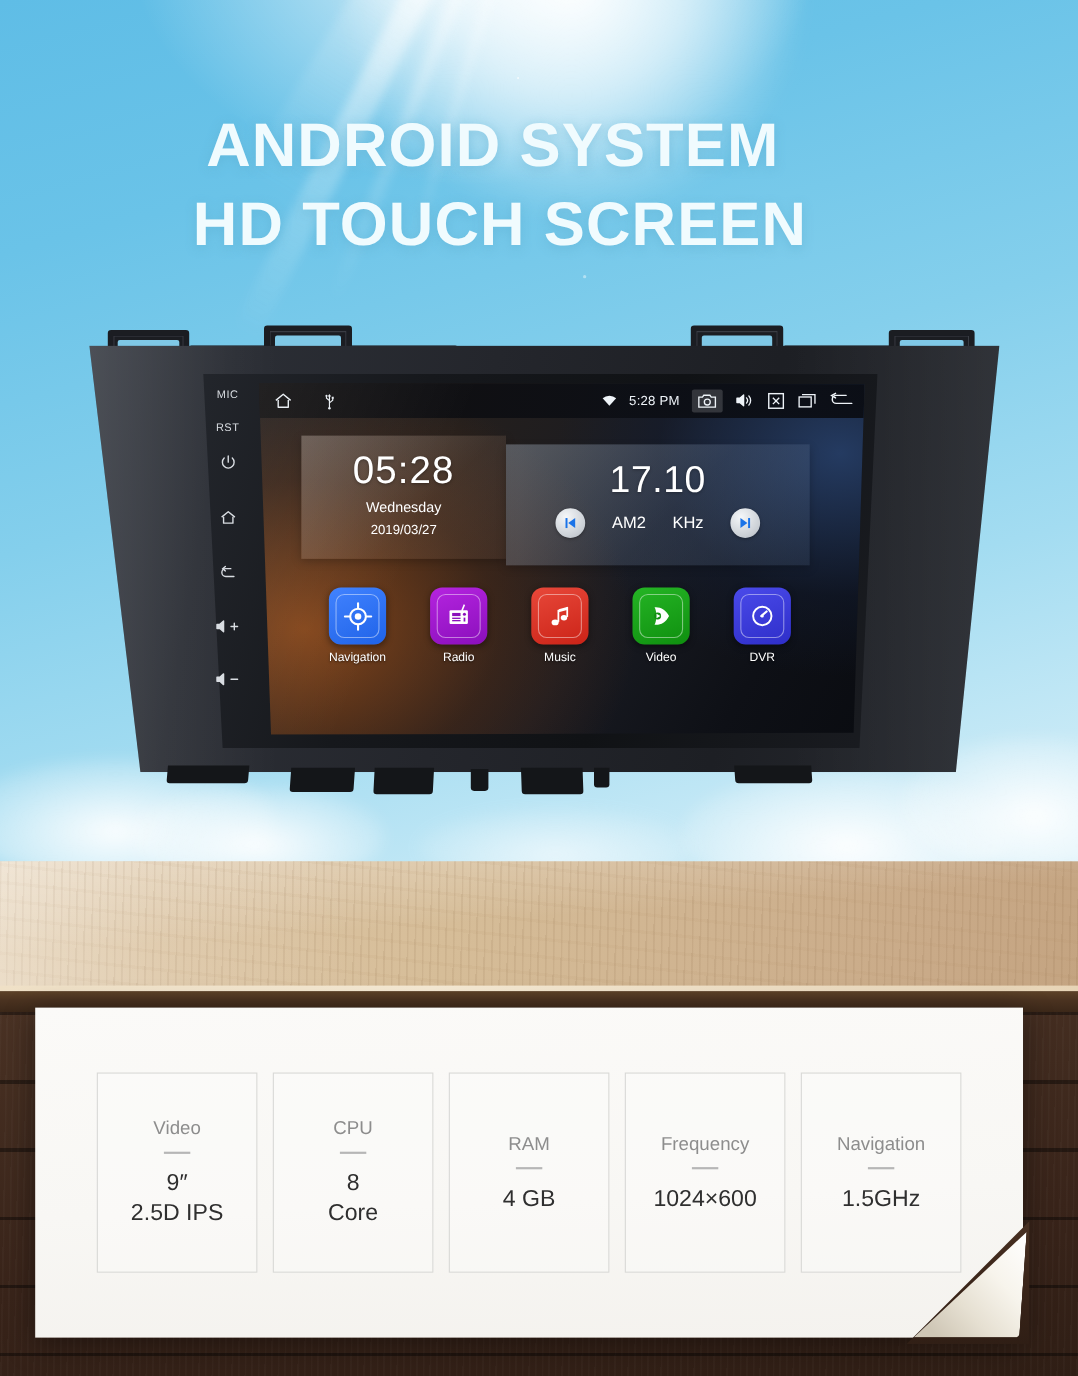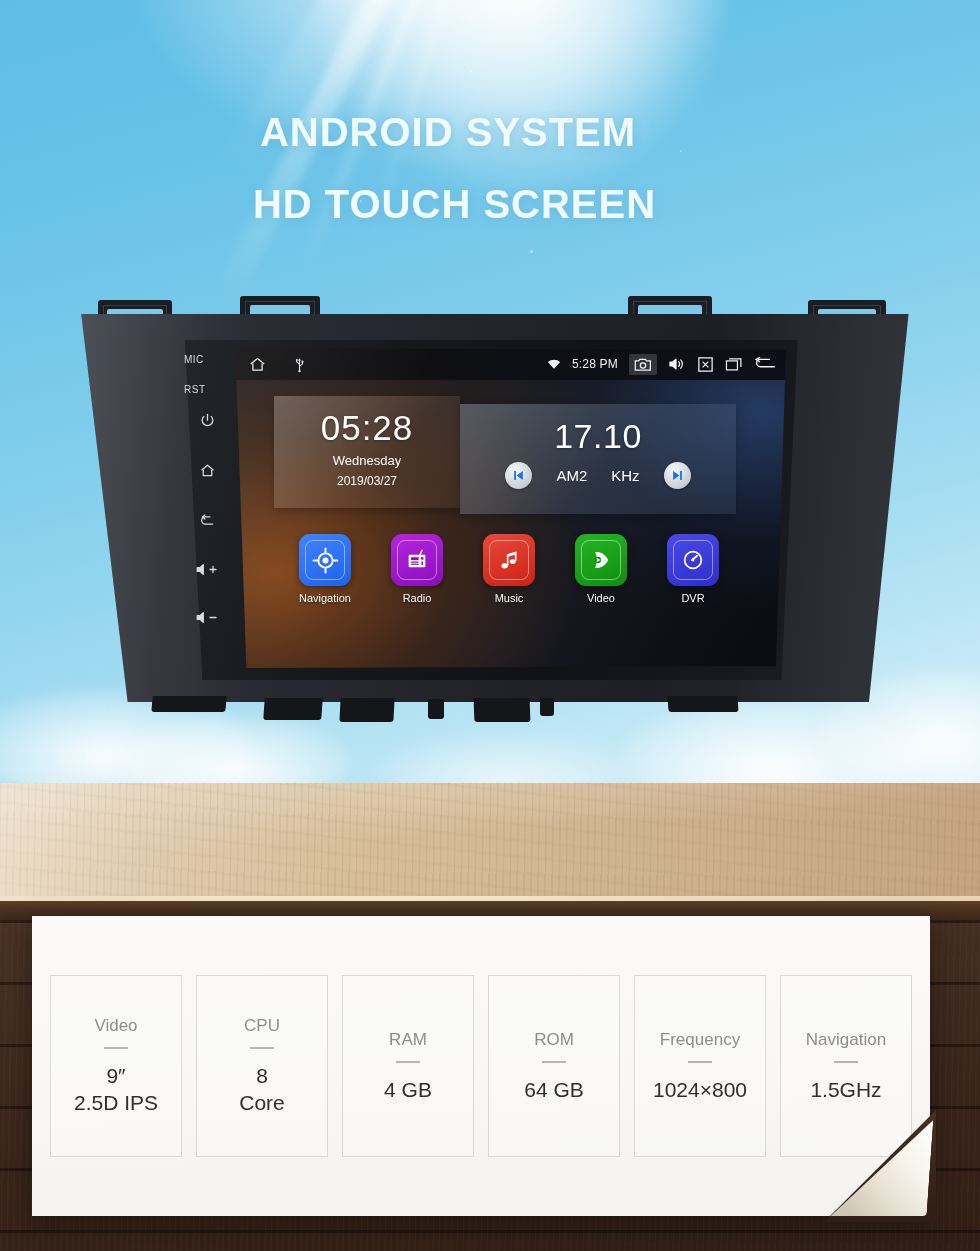--- a/index.html
+++ b/index.html
@@ -37,21 +37,21 @@
     border-radius:50%; filter:blur(7px);
   }
   .c1 { left:-40px;  top:690px; width:290px; height:110px; }
   .c2 { left:120px;  top:715px; width:230px; height:90px; }
   .c3 { left:620px;  top:700px; width:300px; height:115px; }
   .c4 { left:820px;  top:670px; width:240px; height:120px; }
   .c5 { left:380px;  top:735px; width:250px; height:70px; opacity:.65; }
 
   .headline {
     position:absolute; left:0; top:96px; width:896px; text-align:center;
-    font-size:40px; line-height:72px; font-weight:bold; letter-spacing:1px;
+    font-size:56px; line-height:72px; font-weight:bold; letter-spacing:1px;
     color:#f0fbfe; text-shadow:0 2px 10px rgba(90,170,205,.45);
   }
   .headline .l2 { display:block;margin-left:13px; }
 
   
   .unit { position:absolute; left:64px; top:296px; width:860px; height:420px; }
 
   
   .frame-outer {
     position:absolute; left:0; top:18px; width:860px; height:388px;
@@ -80,21 +80,21 @@
   .bezel {
     position:absolute; left:112px; top:44px; width:628px; height:340px;
     background:linear-gradient(105deg,#23262c 0%, #16181c 30%, #101215 62%, #1a1c21 100%);
     clip-path: polygon(1.4% 0%, 99% 0%, 96.4% 100%, 4.2% 100%);
     box-shadow:0 8px 20px rgba(0,0,0,.45);
   }
 
   
   .keys { position:absolute; left:120px; top:52px; width:46px; height:300px; }
   .key {
-    position:absolute; left:0; width:46px; text-align:left; color:#d9dde2;
+    position:absolute; left:0; width:46px; text-align:center; color:#d9dde2;
     font-size:10px; letter-spacing:.5px;
   }
   .key svg { display:block; margin:0 auto; }
 
   
   .screen {
     position:absolute; left:168px; top:52px; width:554px; height:320px;
     overflow:hidden;
     clip-path: polygon(0.6% 0%, 100% 0.4%, 98.2% 99.4%, 2.6% 100%);
     background:
@@ -513,30 +513,25 @@
       <div class="spec-dash"></div>
       <div class="spec-value">8<br>Core</div>
     </div>
 
     <div class="spec">
       <div class="spec-label">RAM</div>
       <div class="spec-dash"></div>
       <div class="spec-value">4 GB</div>
     </div>
 
-    <div class="spec">
-      <div class="spec-label">ROM</div>
-      <div class="spec-dash"></div>
-      <div class="spec-value">64 GB</div>
-    </div>
 
     <div class="spec">
       <div class="spec-label">Frequency</div>
       <div class="spec-dash"></div>
-      <div class="spec-value">1024×800</div>
+      <div class="spec-value">1024×600</div>
     </div>
 
     <div class="spec">
       <div class="spec-label">Navigation</div>
       <div class="spec-dash"></div>
       <div class="spec-value">1.5GHz</div>
     </div>
 
   </div>
   <div class="curl-cut"></div>

